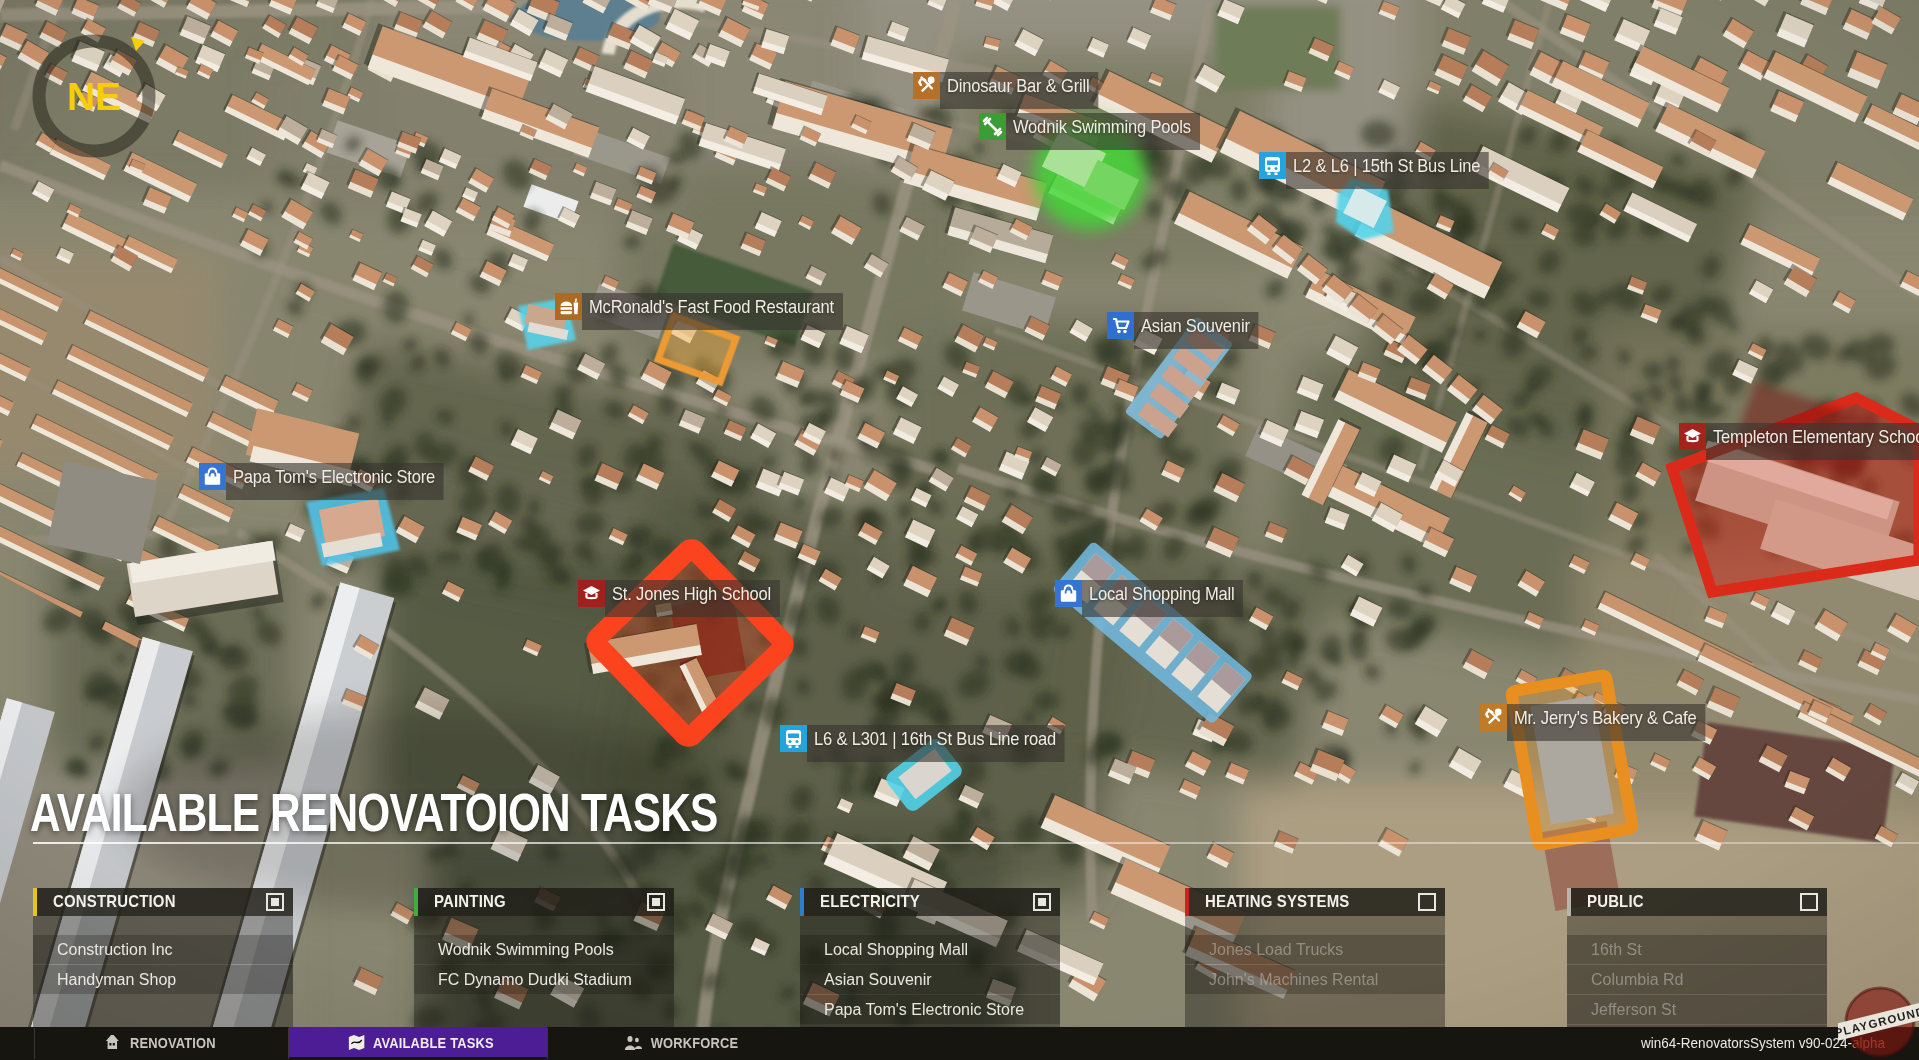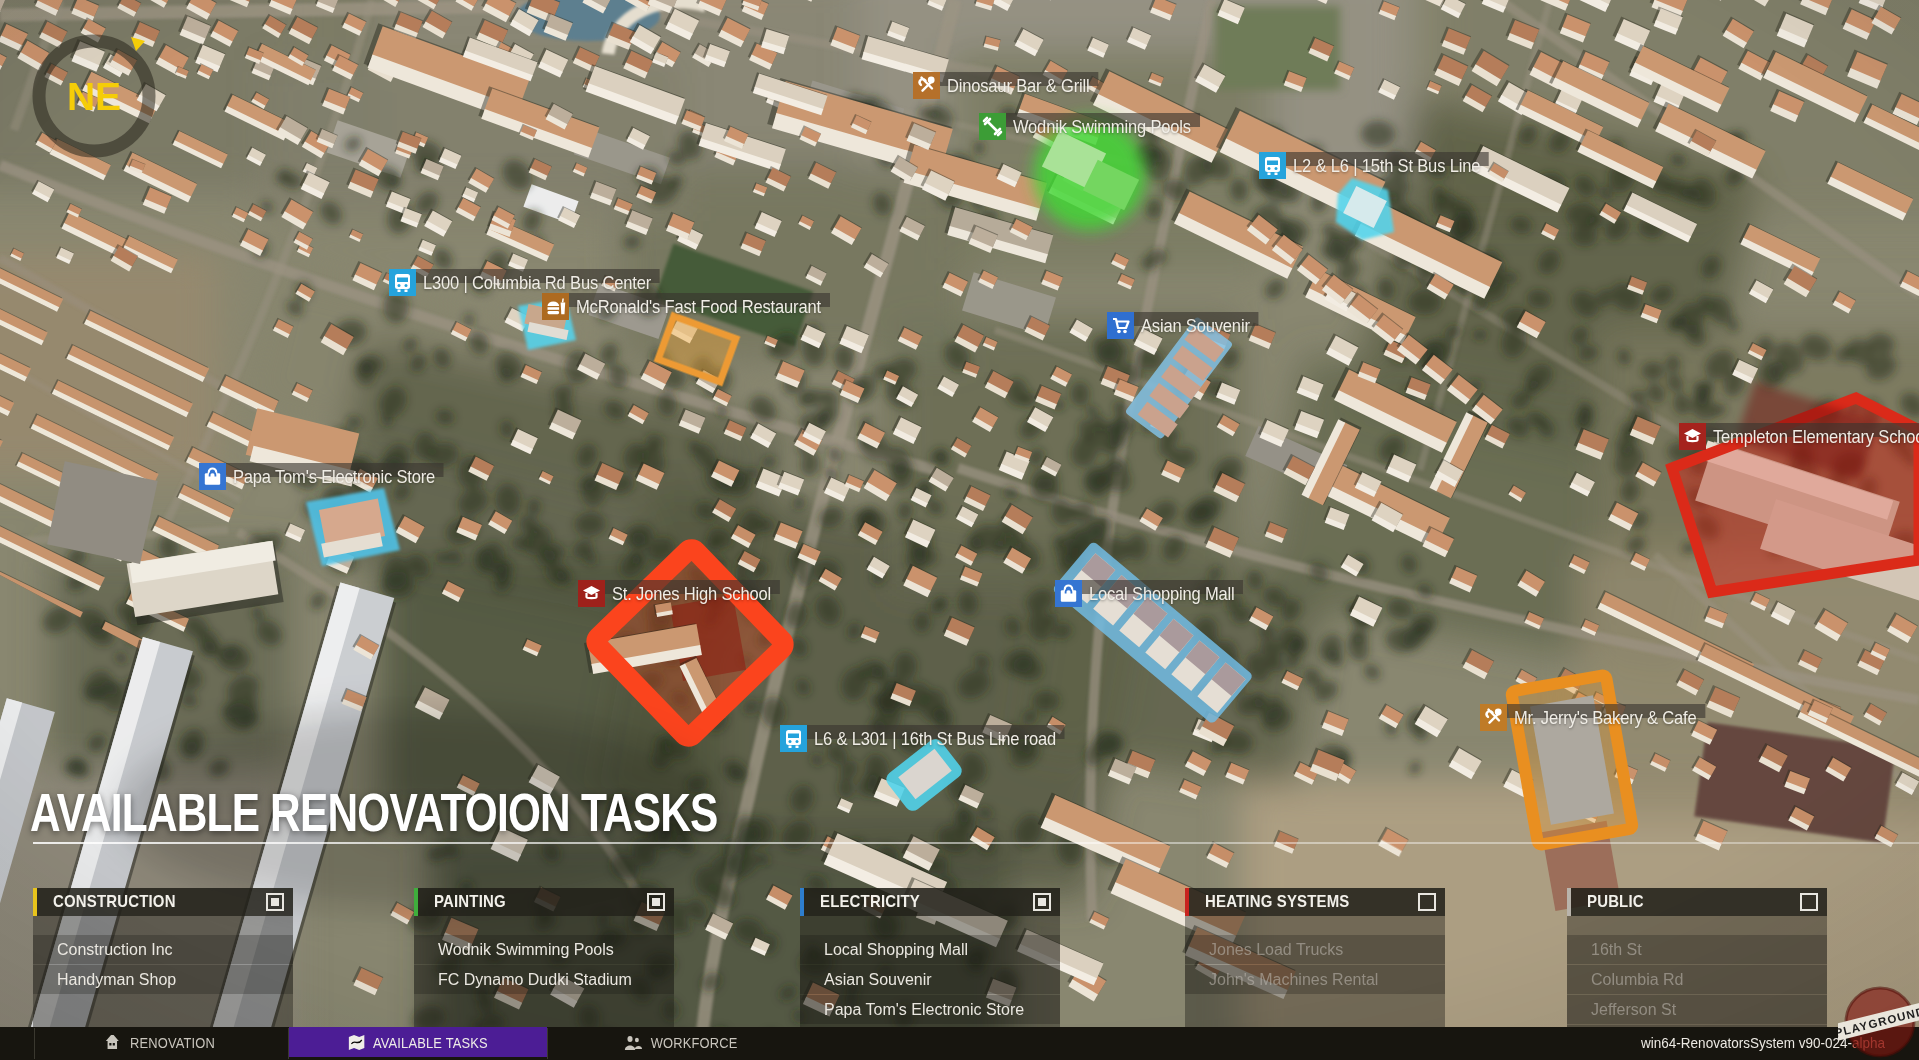--- a/index.html
+++ b/index.html
@@ -1,30 +1,30 @@
 <!DOCTYPE html>
 <html><head><meta charset="utf-8"><style>
 html,body{margin:0;padding:0;background:#000}
 #stage{position:relative;width:1919px;height:1060px;overflow:hidden;font-family:"Liberation Sans",sans-serif;}
-.mk{position:absolute;display:flex;height:14px;z-index:20}
+.mk{position:absolute;display:flex;height:37px;z-index:20}
 .mk .ic{width:27px;height:27px;flex:0 0 27px}
 .mk .tx{background:rgba(58,54,46,.62);color:#f0ede6;font-size:19px;line-height:27px;padding:0 10px 0 8px;white-space:nowrap;letter-spacing:-.2px;transform:scaleX(.87);transform-origin:0 50%;text-shadow:0 1px 3px rgba(0,0,0,.4)}
 .col{position:absolute;top:888px;width:260px;z-index:22}
 .chead{height:28px;background:rgba(33,31,25,.86);display:flex;align-items:center;position:relative}
 .cbar{width:4px;height:28px;flex:0 0 4px}
 .ct{color:#f2f0ea;font-size:17px;font-weight:bold;letter-spacing:.2px;margin-left:16px;flex:1;transform:scaleX(.88);transform-origin:0 50%}
 .cb{width:14px;height:14px;border:2px solid #e8e6e0;margin-right:9px;position:relative}
 .cbi{position:absolute;left:3px;top:3px;width:8px;height:8px;background:#e8e6e0}
 .cbody{background:rgba(28,25,20,.40);min-height:134px;padding-top:19px}
 .it{height:29px;line-height:29px;color:#eae7e0;font-size:16px;padding-left:24px;background:rgba(20,18,14,.25);margin-bottom:1px;white-space:nowrap}
 .it.dim{color:rgba(185,180,172,.6)}
 #title{position:absolute;left:30px;top:782px;color:#fff;font-size:53px;font-weight:bold;letter-spacing:-1px;white-space:nowrap;transform:scaleX(.80);transform-origin:0 50%;z-index:21;text-shadow:0 2px 8px rgba(0,0,0,.5)}
 #uline{position:absolute;left:33px;top:842px;width:1886px;height:2px;background:linear-gradient(90deg,rgba(255,255,255,.85),rgba(255,255,255,.45) 60%,rgba(255,255,255,.35));z-index:21}
 #bbar{position:absolute;left:0;top:1027px;width:1919px;height:33px;background:#17150f;z-index:30}
-#bbar .tab{position:absolute;top:0;height:30px;display:flex;align-items:center;color:#c9c5bd;font-size:15px;font-weight:normal;letter-spacing:.2px}
+#bbar .tab{position:absolute;top:0;height:30px;display:flex;align-items:center;color:#c9c5bd;font-size:15px;font-weight:bold;letter-spacing:.2px}
 #bbar .tab span{transform:scaleX(.86);transform-origin:0 50%}
 #bbar .sel{background:#4c1d95;color:#efede8}
 #bbar .sep{position:absolute;top:1px;width:1px;height:31px;background:#3a382f}
 #ver{position:absolute;right:34px;top:1034px;color:#ece9e3;font-size:15px;z-index:31;transform:scaleX(.9);transform-origin:100% 50%}
 #ver b{color:#d2675a;font-weight:normal}
 #compass{position:absolute;left:28px;top:28px;z-index:20}
 #wm{position:absolute;left:1838px;top:986px;z-index:32}
 </style></head><body>
 <div id="stage">
 
@@ -1635,33 +1635,22 @@
           <rect x="6" y="5" width="15" height="15" rx="2.5" fill="#fff"></rect>
           <rect x="8" y="8.5" width="11" height="4.5" fill="#25a3dc"></rect>
           <circle cx="10" cy="16.5" r="1.5" fill="#25a3dc"></circle>
           <circle cx="17" cy="16.5" r="1.5" fill="#25a3dc"></circle>
           <rect x="8.5" y="20.5" width="3" height="2.5" fill="#fff"></rect>
           <rect x="15.5" y="20.5" width="3" height="2.5" fill="#fff"></rect>
         </svg></div>
       <div class="tx">L2 &amp; L6 | 15th St Bus Line</div>
     </div>
 
-<div class="mk" style="left:389px;top:269px">
-      <div class="ic" style="background:#25a3dc"><svg width="27" height="27" viewBox="0 0 27 27">
-          <rect x="6" y="5" width="15" height="15" rx="2.5" fill="#fff"></rect>
-          <rect x="8" y="8.5" width="11" height="4.5" fill="#25a3dc"></rect>
-          <circle cx="10" cy="16.5" r="1.5" fill="#25a3dc"></circle>
-          <circle cx="17" cy="16.5" r="1.5" fill="#25a3dc"></circle>
-          <rect x="8.5" y="20.5" width="3" height="2.5" fill="#fff"></rect>
-          <rect x="15.5" y="20.5" width="3" height="2.5" fill="#fff"></rect>
-        </svg></div>
-      <div class="tx">L300 | Columbia Rd Bus Center</div>
-    </div>
-
-<div class="mk" style="left:542px;top:293px">
+
+<div class="mk" style="left:555px;top:293px">
       <div class="ic" style="background:#ad6a20"><svg width="27" height="27" viewBox="0 0 27 27">
           <path d="M5.5 13 a5.8 4.6 0 0 1 11.6 0 z" fill="#fff"></path>
           <rect x="5.5" y="14.2" width="11.6" height="2.6" fill="#fff"></rect>
           <rect x="5.5" y="18" width="11.6" height="3.2" rx="1.4" fill="#fff"></rect>
           <polygon points="18.6,9.5 23.2,9.5 22.5,21.2 19.3,21.2" fill="#fff"></polygon>
           <rect x="20.2" y="5.5" width="1.5" height="4" fill="#fff" transform="rotate(8 21 7)"></rect>
         </svg></div>
       <div class="tx">McRonald's Fast Food Restaurant</div>
     </div>
 

